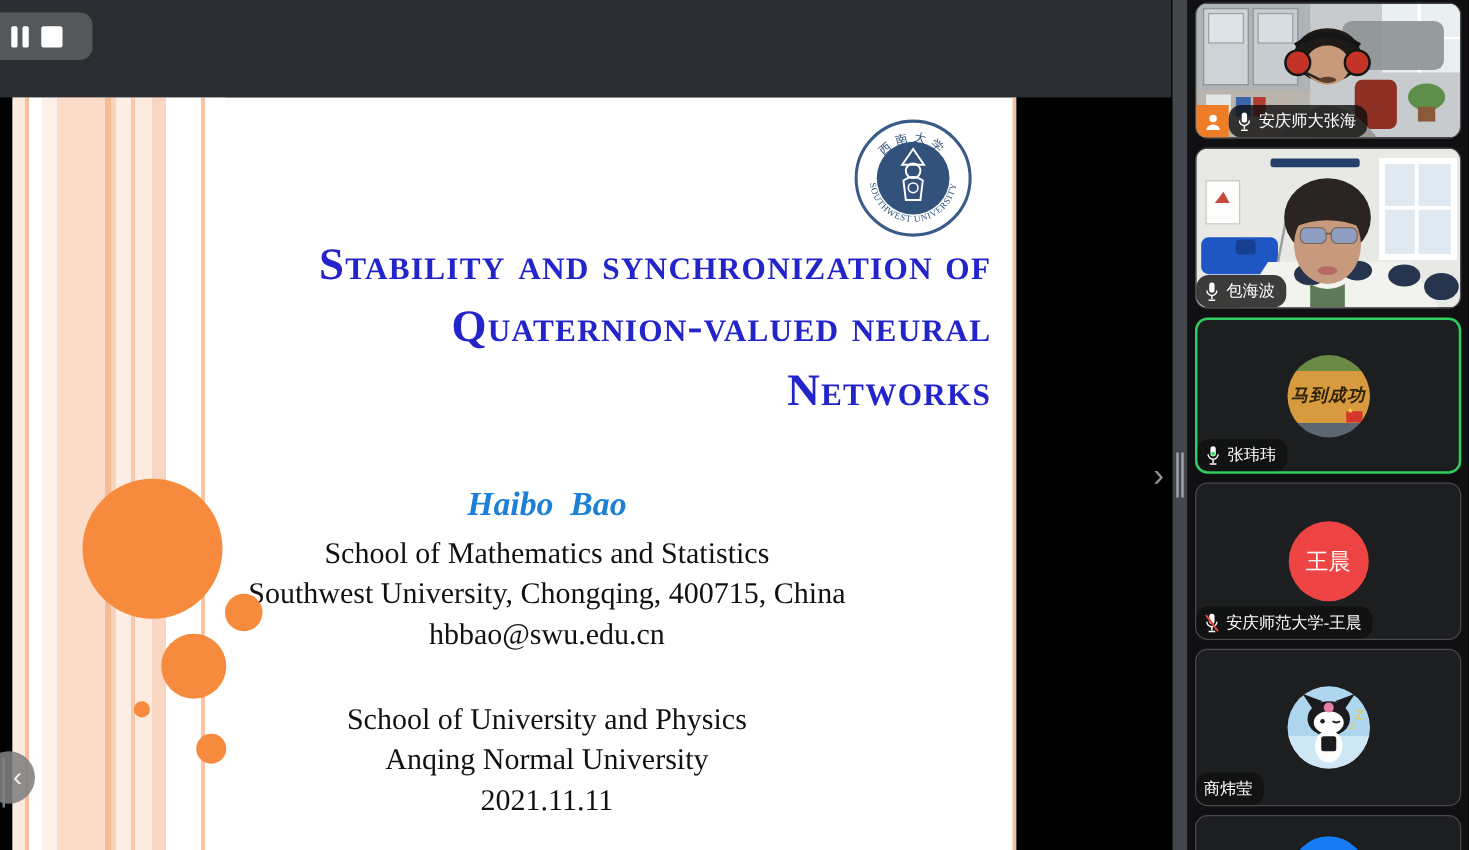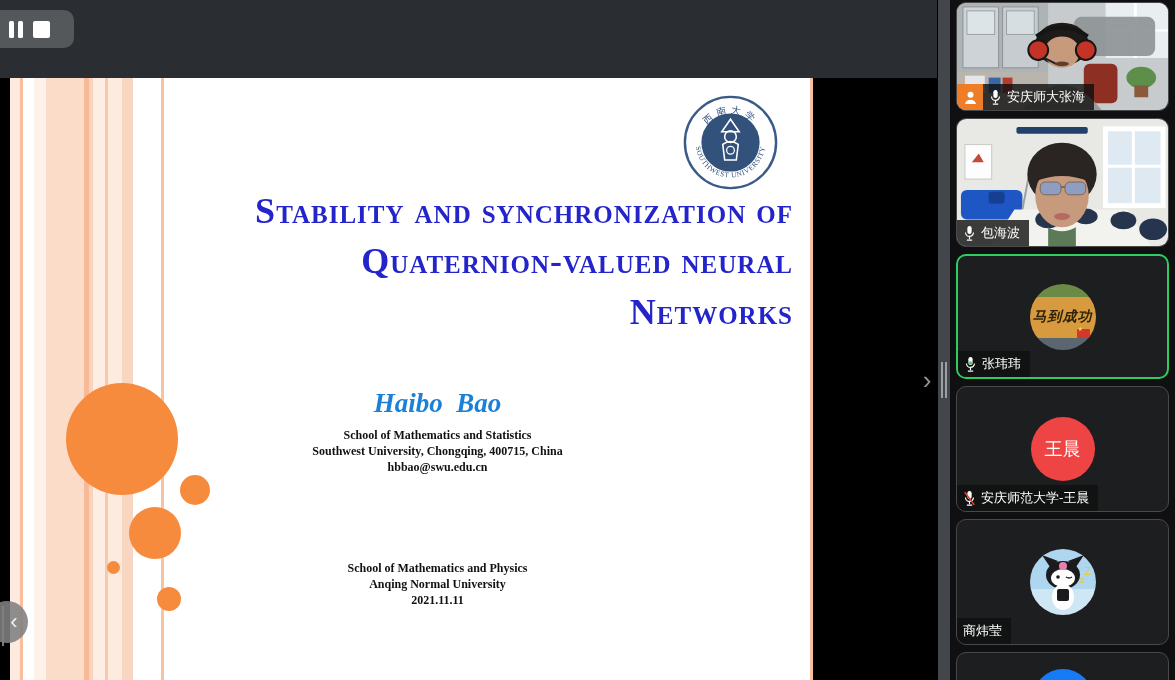--- a/index.html
+++ b/index.html
@@ -25,21 +25,21 @@
       #fdebdf 98px, #fdebdf 112px, #f9d6c2 112px, #f9d6c2 123px, #ffffff 123px, #ffffff 151px,
       #f7c3a2 151px, #f7c3a2 154px, #ffffff 154px); }
   .right-stripe { position:absolute; right:0; top:0; bottom:0; width:3px; background:#f6c0a0; }
   .logo { position:absolute; left:672px; top:16px; width:97px; height:97px; }
   .slide-title { position:absolute; left:20px; width:763px; top:108px; text-align:right;
     font-family:"Liberation Serif","DejaVu Serif",serif; font-weight:bold; font-variant:small-caps;
     font-size:36px; letter-spacing:1px; line-height:1.4; color:#2424cb; }
   .author-block { position:absolute; left:55px; width:745px; top:310px; text-align:center;
     font-family:"Liberation Serif","DejaVu Serif",serif; color:#111; }
   .author-name { font-size:27px; font-weight:bold; color:#1d80d8; white-space:pre; margin-bottom:8px;font-style:italic; }
-  .affil { font-size:12px; font-weight:bold; line-height:1.35; }
+  .affil { font-size:24px; font-weight:normal; line-height:1.35; }
   .affil2-block { position:absolute; left:55px; width:745px; top:482px; text-align:center;
     font-family:"Liberation Serif","DejaVu Serif",serif; color:#111; }
   .circle { position:absolute; border-radius:50%; background:#f68b3d; }
   .c1 { left:56px;  top:305px; width:112px; height:112px; }
   .c2 { left:170px; top:397px; width:30px;  height:30px; }
   .c3 { left:119px; top:429px; width:52px;  height:52px; }
   .c4 { left:97px;  top:483px; width:13px;  height:13px; }
   .c5 { left:147px; top:509px; width:24px;  height:24px; }
 
   
@@ -59,21 +59,21 @@
           border-radius:10px; overflow:hidden; cursor:pointer; }
   .t1 { top:2px;   height:109px; }
   .t2 { top:118px; height:129px; }
   .t3 { top:254px; height:125px; border:2px solid #2fcc5f; }
   .t4 { top:386px; height:126px; }
   .t5 { top:519px; height:126px; }
   .t6 { top:652px; height:60px;  }
   .tile svg.scene { position:absolute; inset:0; width:100%; height:100%; }
   .label-row { position:absolute; left:0; bottom:0; display:flex; align-items:stretch; z-index:3; }
   .name-label { display:flex; align-items:center; gap:5px; background:rgba(15,15,15,.8);
-                padding:4px 9px 4px 6px; color:#fff; font-size:13px; font-family:Liberation Serif, serif; }
+                padding:4px 9px 4px 6px; color:#fff; font-size:13px; font-family:Liberation Serif, serif;border-radius:10px; }
   .guest-badge { width:26px; height:26px; background:#ef7d27; display:flex; align-items:center; justify-content:center; }
   .avatar-wrap { position:absolute; inset:0; display:flex; align-items:center; justify-content:center; }
   .avatar-blue { width:64px; height:64px; border-radius:50%; background:#ef4444; color:#fff;
                  display:flex; align-items:center; justify-content:center; font-size:18px;
                  font-family:"DejaVu Sans",sans-serif; }
   .avatar-img { width:66px; height:66px; border-radius:50%; overflow:hidden; position:relative; }
   .avatar-calli { background:linear-gradient(180deg,#6a8a46 0 20%, #d89a3e 20% 82%, #5c6670 82% 100%); }
   .avatar-calli .calli-text { position:absolute; left:0; right:0; top:24px; text-align:center;
      font-size:14px; font-weight:bold; color:#2e2208; font-family:"DejaVu Sans",sans-serif;
      font-style:italic; letter-spacing:1px; }
@@ -132,21 +132,21 @@
     </div>
 
     <div class="author-block">
       <div class="author-name">Haibo  Bao</div>
       <div class="affil">School of Mathematics and Statistics</div>
       <div class="affil">Southwest University, Chongqing, 400715, China</div>
       <div class="affil">hbbao@swu.edu.cn</div>
     </div>
 
     <div class="affil2-block">
-      <div class="affil">School of Mathematics and Physics</div>
+      <div class="affil">School of University and Physics</div>
       <div class="affil">Anqing Normal University</div>
       <div class="affil">2021.11.11</div>
     </div>
 
     <div class="circle c1"></div>
     <div class="circle c2"></div>
     <div class="circle c3"></div>
     <div class="circle c4"></div>
     <div class="circle c5"></div>
   </div>

